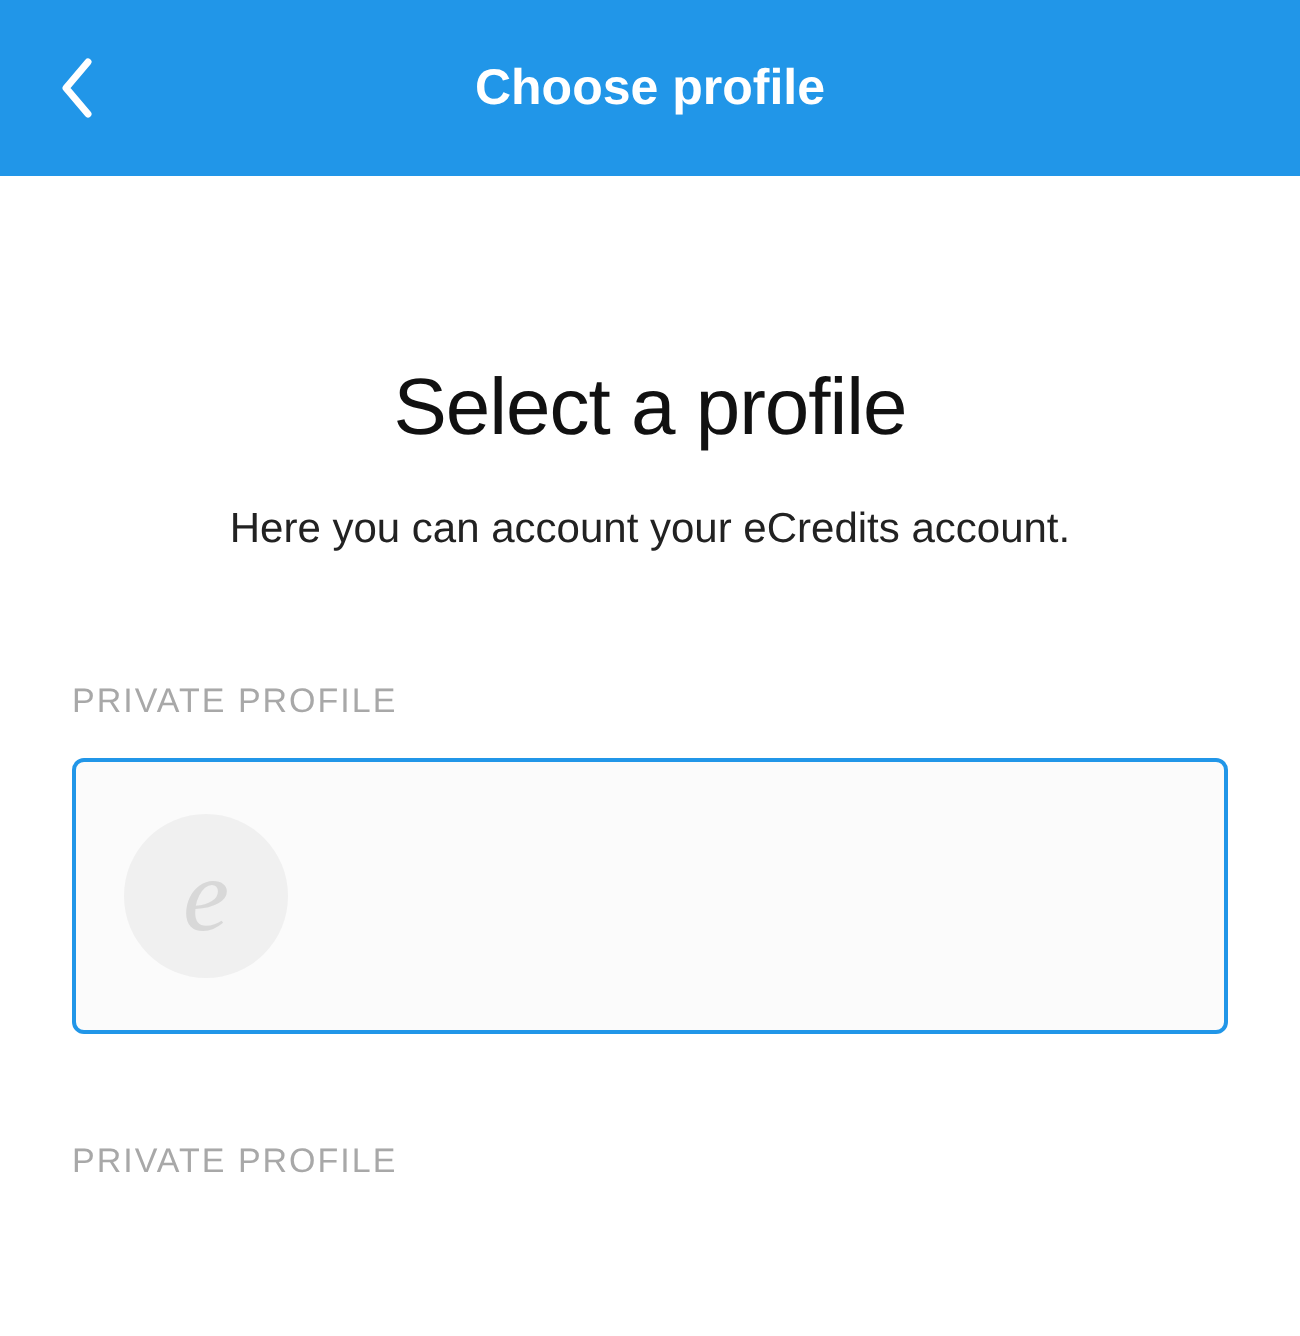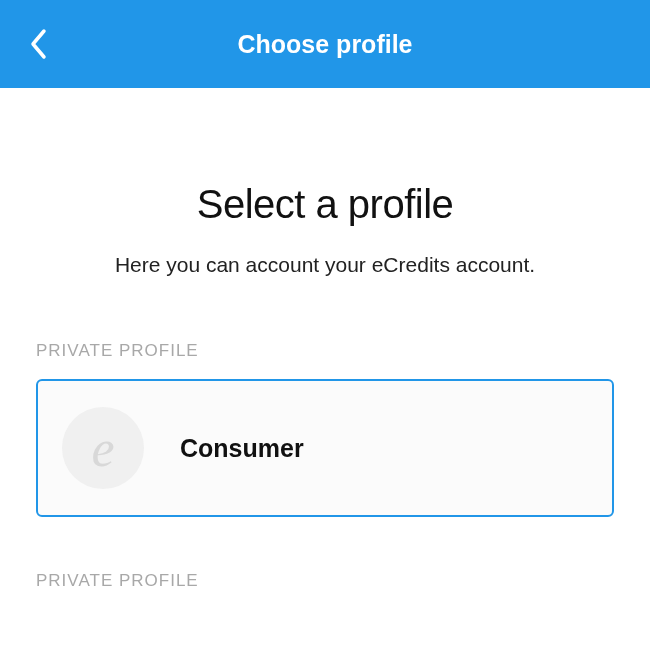--- a/index.html
+++ b/index.html
@@ -110,17 +110,16 @@
 </div>
 
 <div class="content">
   <h1 class="main-heading">Select a profile</h1>
   <p class="sub-heading">Here you can account your eCredits account.</p>
 
   <div class="section-label">PRIVATE PROFILE</div>
 
   <div class="profile-card">
     <div class="profile-avatar">e</div>
-    <div class="profile-name">Consumer</div>
   </div>
 
   <div class="section-label second">PRIVATE PROFILE</div>
 </div>
 
 </body></html>

